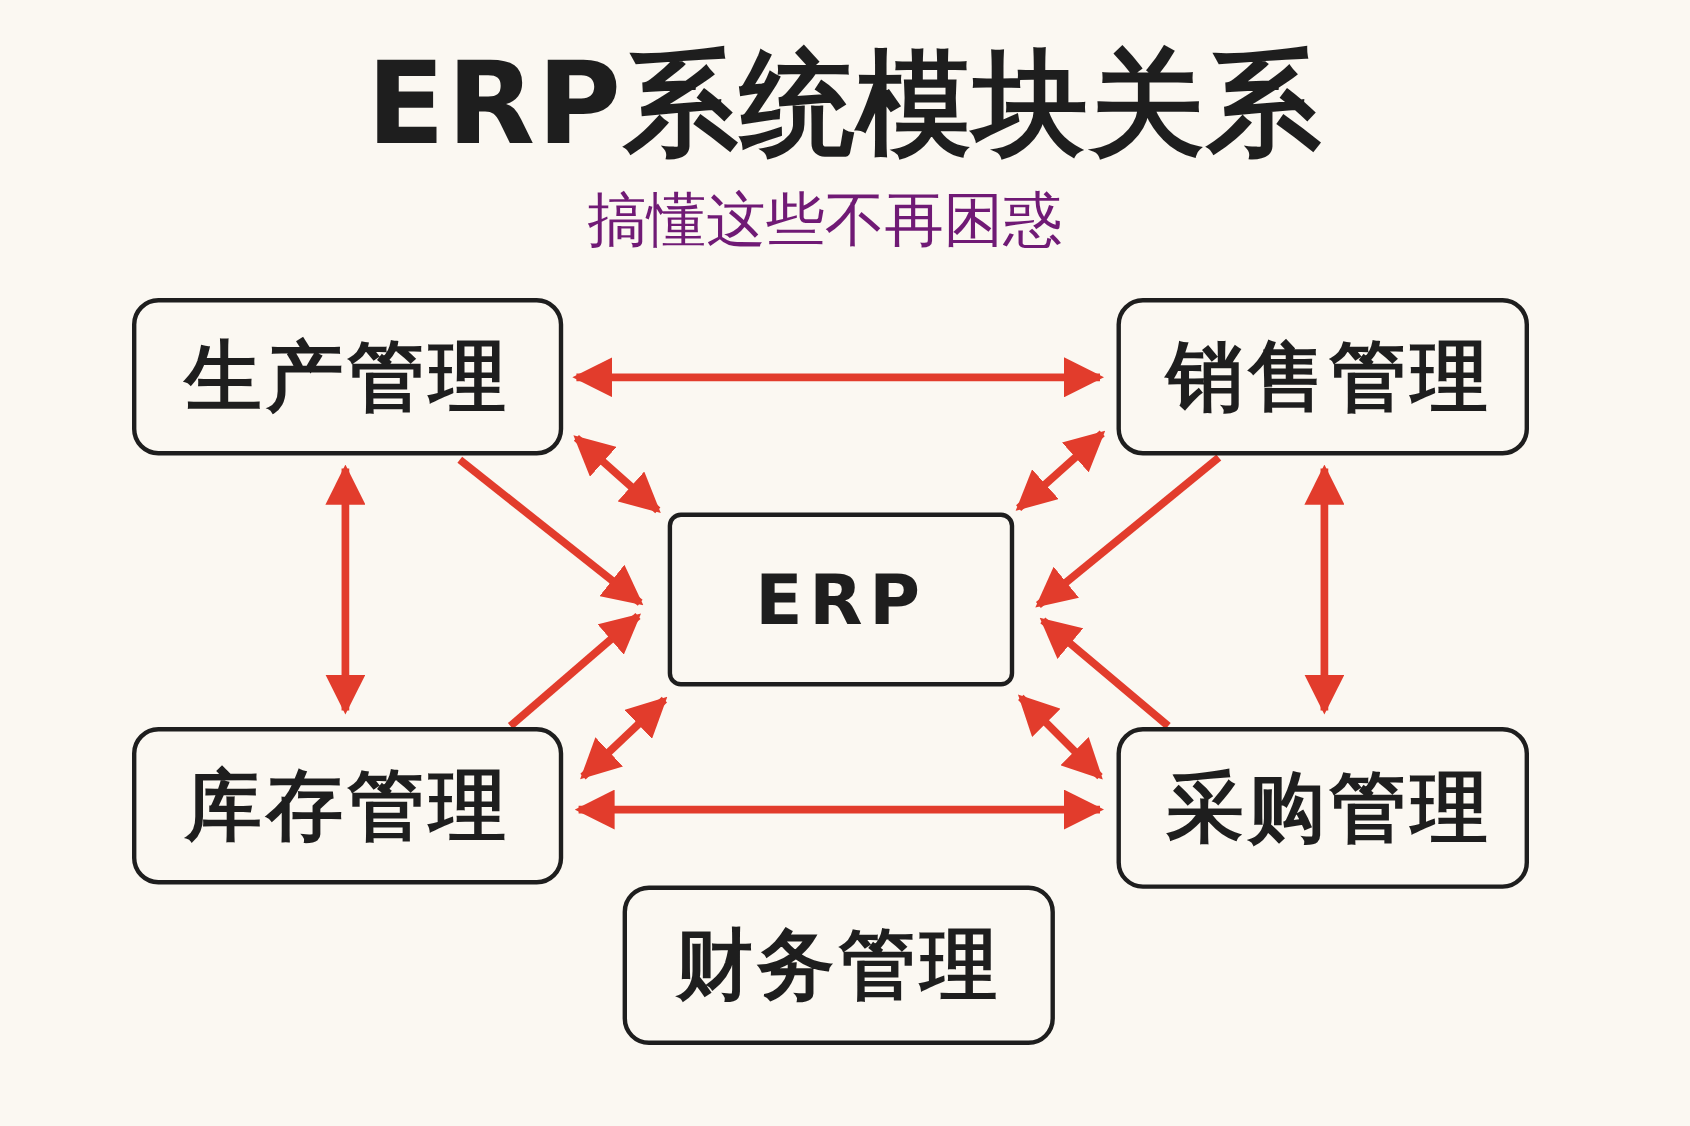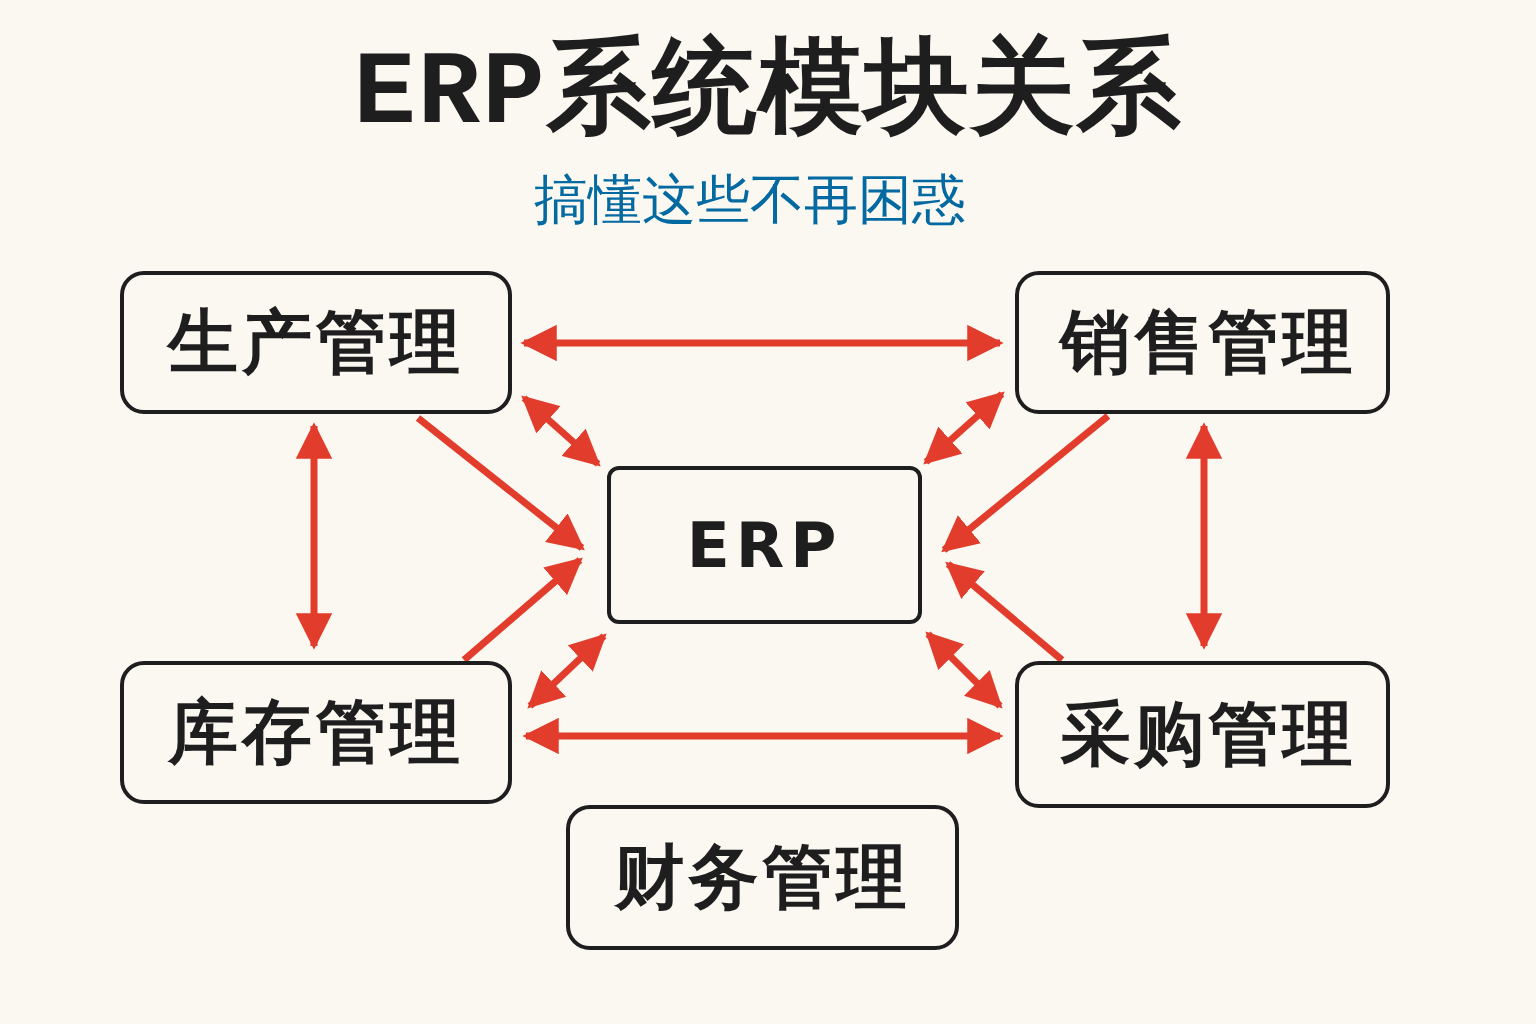--- a/index.html
+++ b/index.html
@@ -6,26 +6,26 @@
   body {
     width: 1536px; height: 1024px; overflow: hidden;
     background: #fbf8f2;
     font-family: "DejaVu Sans", sans-serif;
     color: #1e1e1e;
     position: relative;
   }
   .title {
     position: absolute; left: 0; width: 1536px; top: 34px;
     text-align: center; font-size: 104px; font-weight: bold;
-    letter-spacing: 2px; line-height: 120px; color: #1e1e1e; font-family: Liberation Mono, monospace;
+    letter-spacing: 2px; line-height: 120px; color: #1e1e1e;
   }
   .subtitle {
     position: absolute; left: 0; width: 1536px; top: 168px;
     text-align: center; font-size: 54px; line-height: 64px;
-    color: #0369a1; padding-right: 36px; box-sizing: border-box;
+    color: #701a75; padding-right: 36px; box-sizing: border-box;
   }
   .box {
     position: absolute; box-sizing: border-box;
     border: 4px solid #1e1e1e; border-radius: 12px;
     background: #fbf8f2;
     display: flex; align-items: center; justify-content: center;
     font-weight: bold; color: #1e1e1e;
   }
   .box span { display: block; }
   .mod { font-size: 70px; letter-spacing: 4px; border-radius: 24px; }

